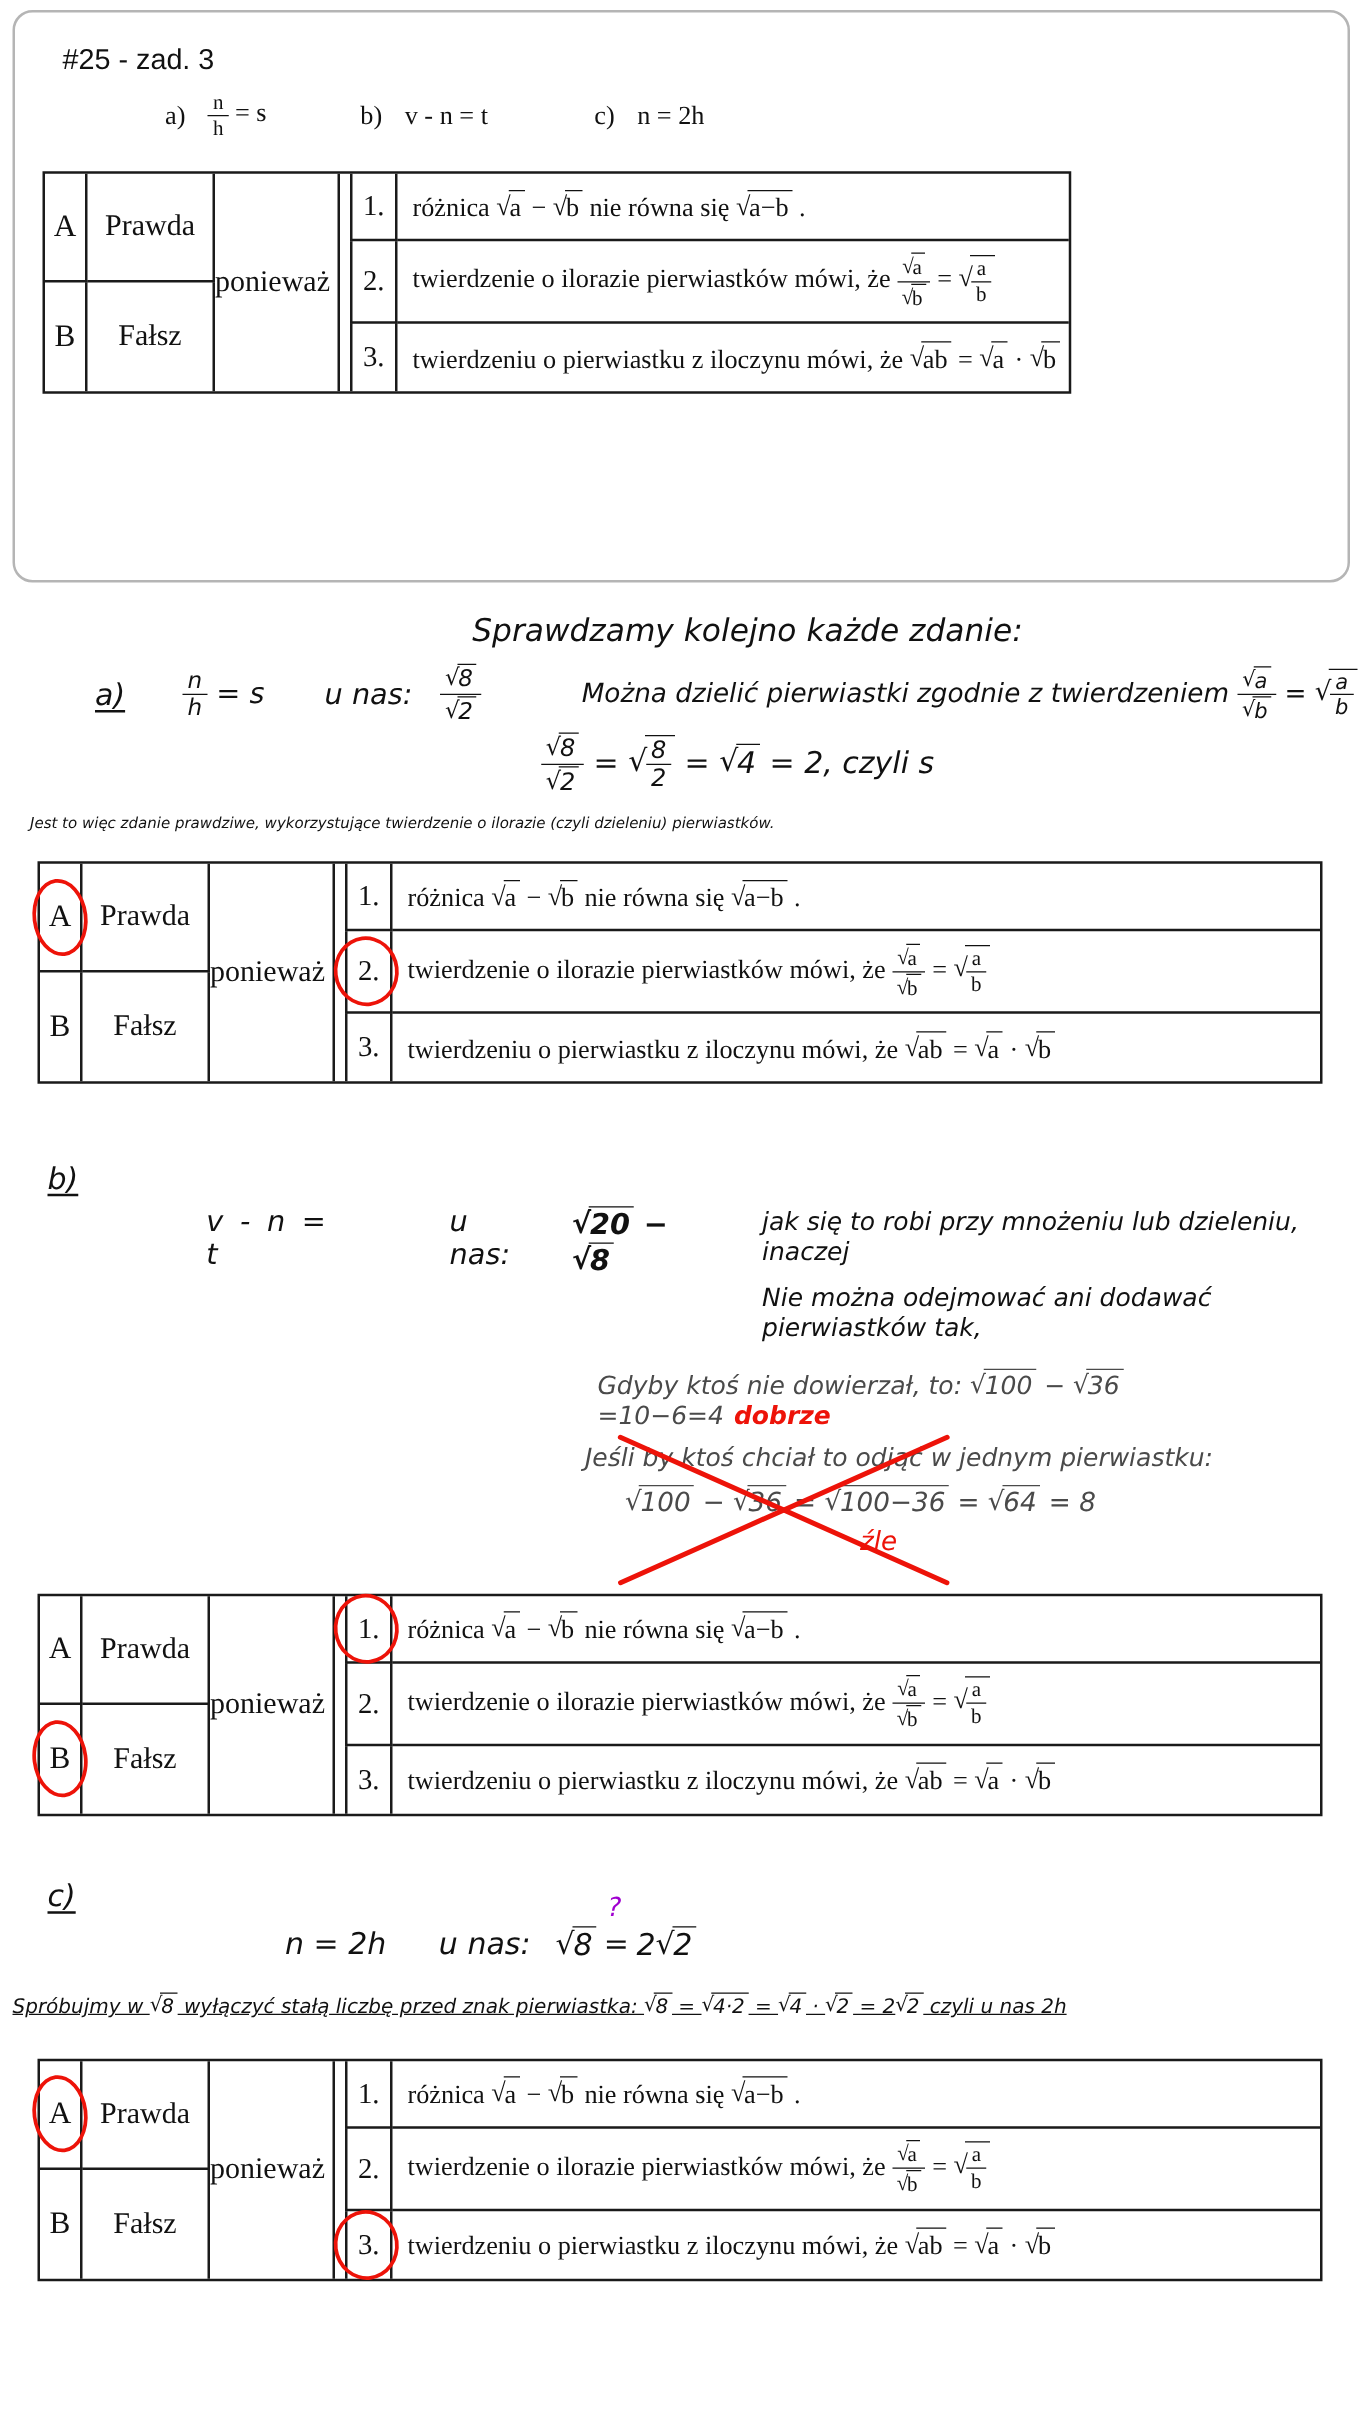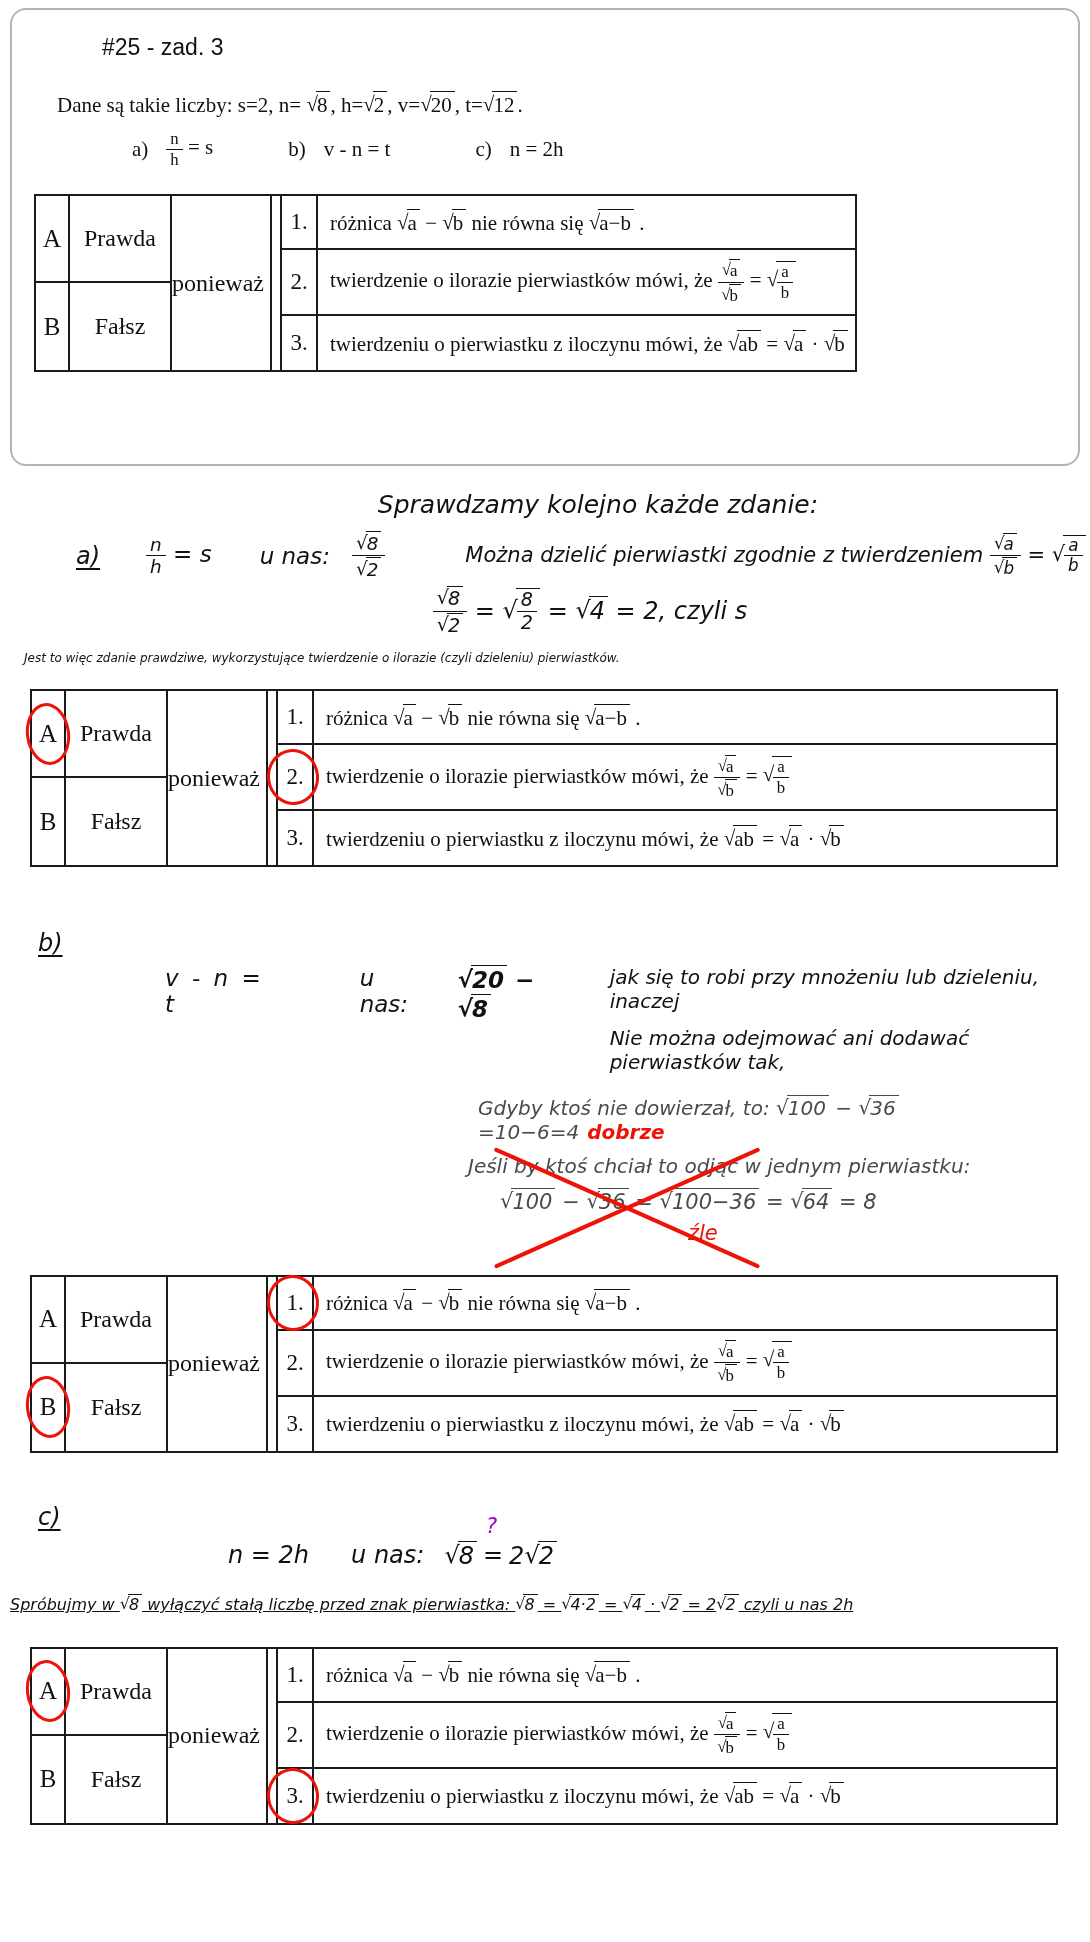--- a/index.html
+++ b/index.html
@@ -10,21 +10,21 @@
   
   .fr{display:inline-block;vertical-align:middle;text-align:center;font-size:0.8em;line-height:1.05;}
   .fr .fn{display:block;border-bottom:1.6px solid currentColor;padding:0 4px 1px;}
   .fr .fd{display:block;padding-top:1px;}
   .sq{white-space:nowrap;}
   .sq .rs{display:inline-block;transform:translateY(-1px);}
   .sq .sb{display:inline-block;line-height:1.15;border-top:1.6px solid currentColor;padding:1px 3px 0 1px;margin-left:-2px;}
   
   .task-box{margin:8px 10px 0;height:458px;box-sizing:border-box;border:2px solid #b5b5b5;
     border-radius:16px;padding-top:24px;background:#fff;}
-  .task-title{margin-left:90px;font-family:"Liberation Sans",sans-serif;font-size:23px;}
+  .task-title{margin-left:38px;font-family:"Liberation Sans",sans-serif;font-size:23px;}
   .given{margin:30px 0 0 45px;font-size:21px;}
   .instruction{margin:22px 0 0 45px;font-size:21px;}
   .stmt-row{margin:12px 0 0 120px;font-size:21px;display:flex;align-items:center;}
   .stmt-row .lbl{margin-right:18px;}
   .stmt-row .grp-b{margin-left:75px;}
   .stmt-row .grp-c{margin-left:85px;}
   
   .dtable{box-sizing:border-box;display:grid;background:#fff;
     grid-template-columns:34px 102px 100px 8px 38px 1fr;
     grid-template-rows:27px 27px 33px 33px 27px 27px;
@@ -79,21 +79,20 @@
   .c-unas{margin-left:42px;} .c-expr{margin-left:20px;display:inline-flex;align-items:center;}
   .qeq{position:relative;margin:0 6px;}
   .qmark{position:absolute;left:3px;top:-27px;color:#a000d0;font-size:21px;}
   .c-conclusion{margin:24px 0 0 10px;font-size:16px;text-decoration:underline;}
 </style>
 </head>
 <body>
 
 <div class="task-box">
   <div class="task-title">#25 - zad. 3</div>
-  <p class="given">Dane są takie liczby: s=2, n= <span class="sq"><span class="rs">√</span><span class="sb">8</span></span>, h=<span class="sq"><span class="rs">√</span><span class="sb">2</span></span>, v=<span class="sq"><span class="rs">√</span><span class="sb">20</span></span>, t=<span class="sq"><span class="rs">√</span><span class="sb">12</span></span>.</p>
   <div class="stmt-row">
     <span class="lbl">a)</span>
     <span><span class="fr"><span class="fn">n</span><span class="fd">h</span></span> = s</span>
     <span class="lbl grp-b">b)</span>
     <span>v - n = t</span>
     <span class="lbl grp-c">c)</span>
     <span>n = 2h</span>
   </div>
 
   <div class="dtable t1">

